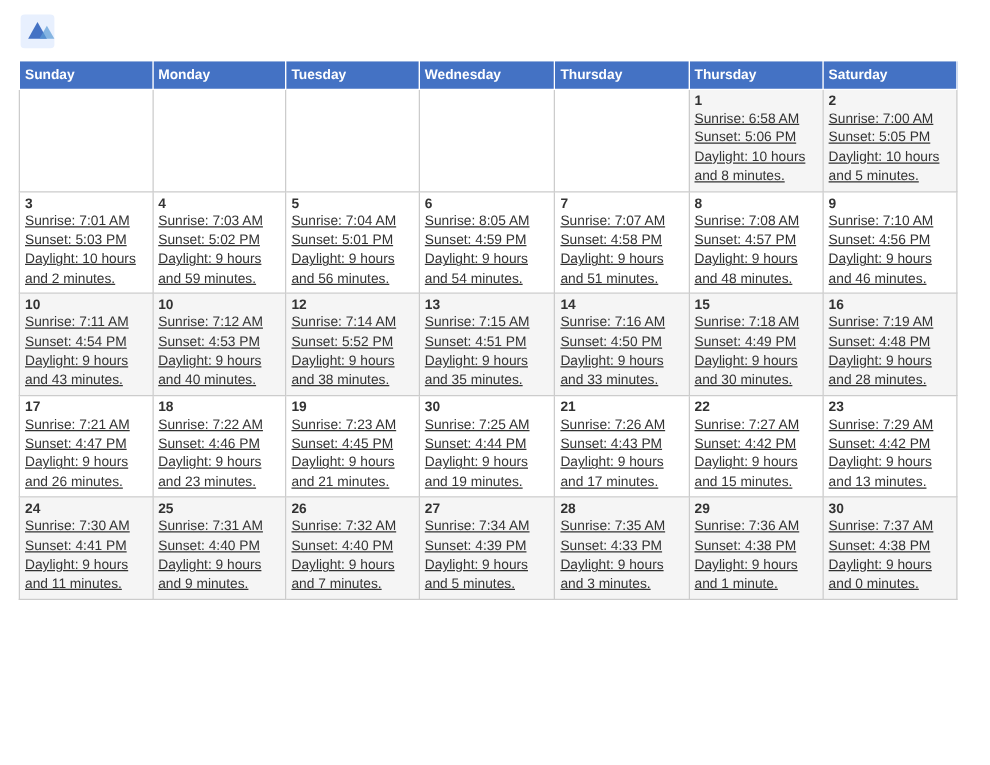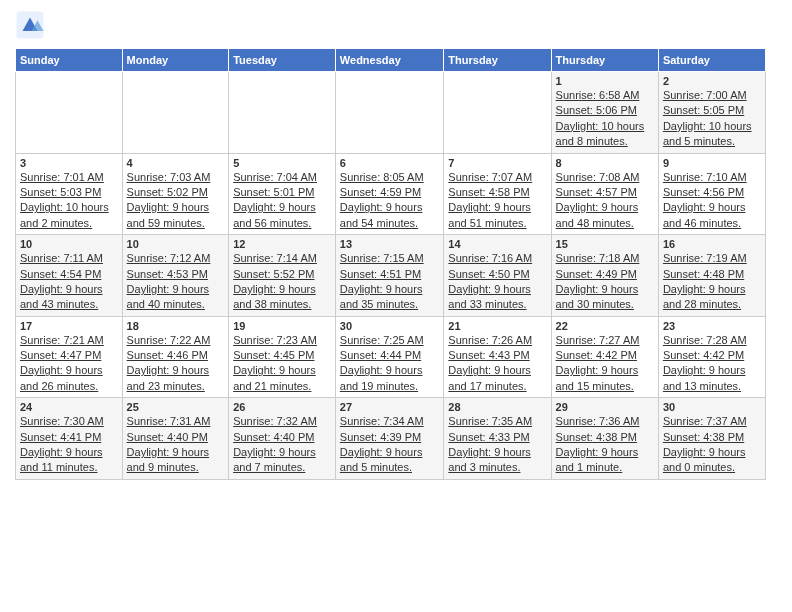--- a/index.html
+++ b/index.html
@@ -262,21 +262,21 @@
 Daylight: 9 hours and 17 minutes.</div>
           </td>
           <td>
             <span class="day-num">22</span>
             <div class="day-info">Sunrise: 7:27 AM
 Sunset: 4:42 PM
 Daylight: 9 hours and 15 minutes.</div>
           </td>
           <td>
             <span class="day-num">23</span>
-            <div class="day-info">Sunrise: 7:28 AM
+            <div class="day-info">Sunrise: 7:29 AM
 Sunset: 4:42 PM
 Daylight: 9 hours and 13 minutes.</div>
           </td>
         </tr>
         <tr>
           <td>
             <span class="day-num">24</span>
             <div class="day-info">Sunrise: 7:30 AM
 Sunset: 4:41 PM
 Daylight: 9 hours and 11 minutes.</div>

